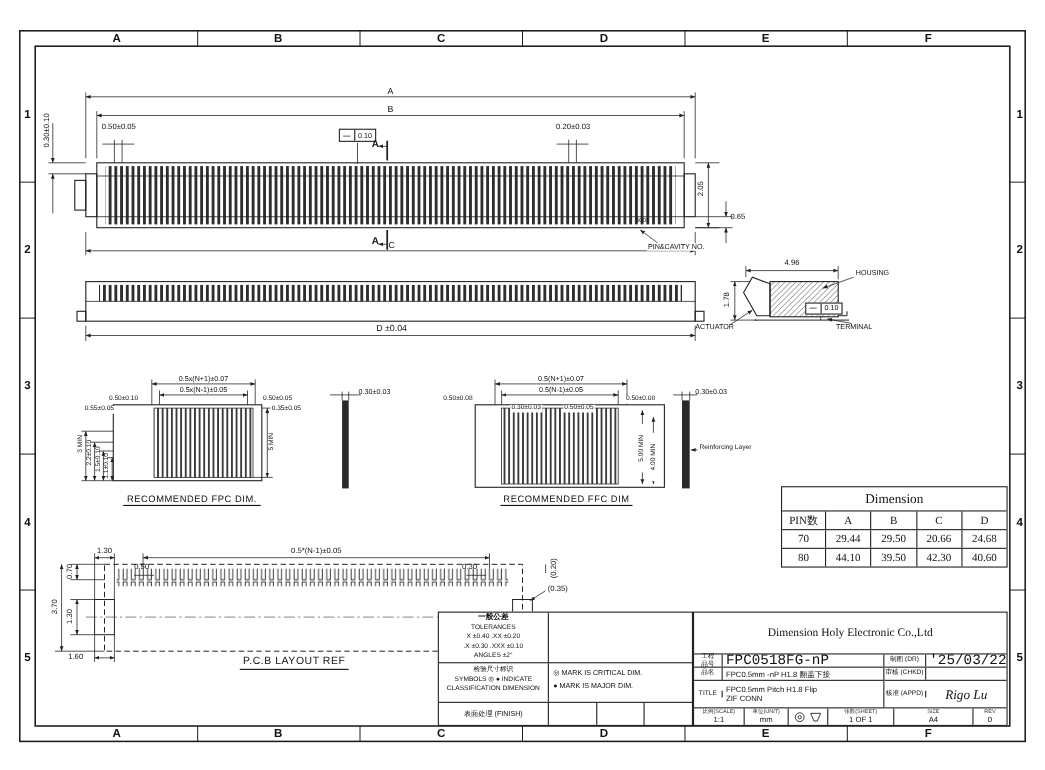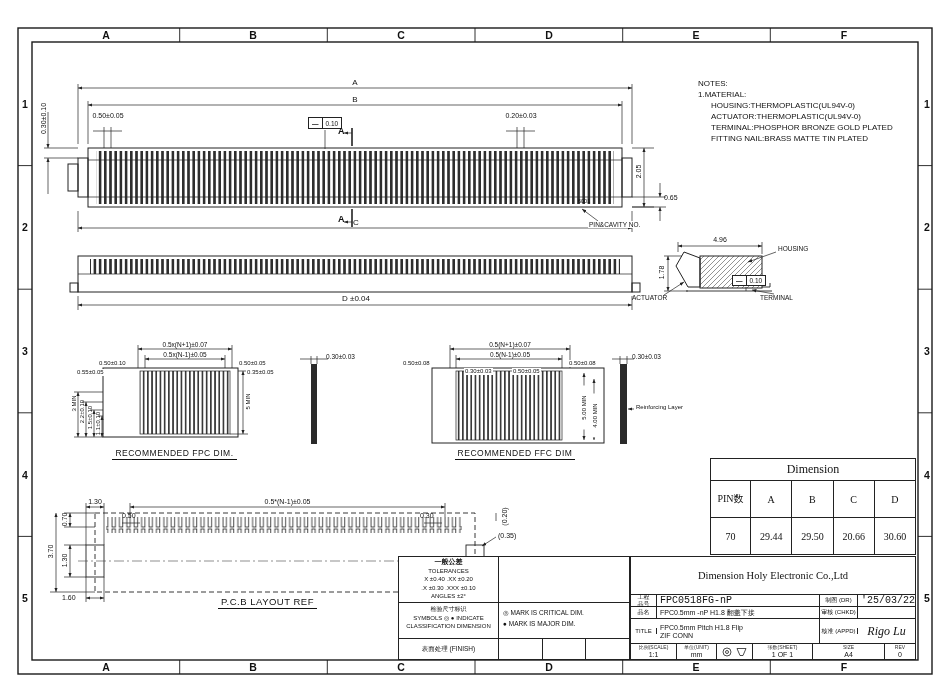--- a/index.html
+++ b/index.html
@@ -13,42 +13,42 @@
   .rot{transform:rotate(-90deg);}
   .bgw{background:#fff;padding:0 1px;}
   .gref{position:absolute;width:12px;text-align:center;font:bold 10.5px "Liberation Sans",sans-serif;color:#111;}
   .notes{position:absolute;left:698px;top:78px;font-size:8px;line-height:11px;}
   .notes .ind{padding-left:13px;}
   .utitle{border-bottom:1px solid #111;padding:0 3px 1px 3px;letter-spacing:0.5px;}
   .fcf{position:absolute;display:flex;border:1px solid #222;background:#fff;height:12px;}
   .fcf span{display:flex;align-items:center;justify-content:center;font-size:6.5px;padding:0 3px;}
   .fcf .sym{border-right:1px solid #222;font-weight:bold;}
   
-  .dtable{position:absolute;left:710px;top:458px;width:206px;height:97px;border:1.5px solid #222;display:flex;flex-direction:column;background:#fff;font-family:"Liberation Serif",serif;}
+  .dtable{position:absolute;left:710px;top:442px;width:206px;height:74px;border:1.5px solid #222;display:flex;flex-direction:column;background:#fff;font-family:"Liberation Serif",serif;}
   .dtable .ttl{height:22px;border-bottom:1px solid #222;display:flex;align-items:center;justify-content:center;font-size:12px;}
   .dtable .trow{flex:1;display:flex;border-bottom:1px solid #222;}
   .dtable .trow:last-child{border-bottom:none;}
   .dtable .cell{flex:1;border-right:1px solid #222;display:flex;align-items:center;justify-content:center;font-size:10px;}
   .dtable .cell:first-child{flex:0 0 40px;}
   .dtable .cell:last-child{border-right:none;}
   
   .tblock{position:absolute;left:630px;top:556px;width:286px;height:104px;border:1.5px solid #222;background:#fff;display:flex;flex-direction:column;}
   .tb-co{height:38px;border-bottom:1px solid #222;display:flex;flex-direction:column;align-items:center;justify-content:center;}
   .tb-co .cn{font:bold 15px "Liberation Serif",serif;letter-spacing:2px;}
   .tb-co .en{font:10.5px "Liberation Serif",serif;}
   .tb-mid{flex:1;display:flex;min-height:0;}
   .tb-left{width:190px;border-right:1px solid #222;display:flex;flex-direction:column;}
   .tb-right{flex:1;display:flex;flex-direction:column;}
   .fr{display:flex;border-bottom:1px solid #222;min-height:0;}
   .fr.last{border-bottom:none;flex:1;align-items:center;}
   .fl{display:flex;align-items:center;justify-content:center;border-right:1px solid #222;font-size:6px;text-align:center;line-height:1.15;}
   .fl .wrap{display:block;width:16px;word-break:break-all;}
   .fv{flex:1;display:flex;align-items:center;padding-left:3px;font-size:7.5px;}
   .fv.col{flex-direction:column;align-items:flex-start;justify-content:center;gap:1px;font-size:7px;}
-  .mono{font-family:"Liberation Mono",monospace;font-size:10px;}
+  .mono{font-family:"Liberation Mono",monospace;font-size:13px;}
   .sig{font:italic 12px "Liberation Serif",serif;justify-content:center;padding-left:0;}
   .tb-bot{height:16px;border-top:1px solid #222;display:flex;}
   .bcell{border-right:1px solid #222;display:flex;flex-direction:column;align-items:center;justify-content:center;line-height:1;}
   .bcell:last-child{border-right:none;}
   .bcell .bl{font-size:5px;color:#333;}
   .bcell .bv{font-size:7px;margin-top:1px;}
   
   .tol{position:absolute;left:398px;top:556px;width:232px;height:104px;border:1.5px solid #222;background:#fff;}
   .tol .bx{position:absolute;}
   .tol .b1{left:0;top:0;width:100px;height:46px;border-right:1px solid #222;border-bottom:1px solid #222;padding-top:1px;}
@@ -237,28 +237,20 @@
   <div class="gref" style="left:19px;top:221px;">2</div>
   <div class="gref" style="left:19px;top:345px;">3</div>
   <div class="gref" style="left:19px;top:469px;">4</div>
   <div class="gref" style="left:19px;top:592px;">5</div>
   <div class="gref" style="left:921px;top:98px;">1</div>
   <div class="gref" style="left:921px;top:221px;">2</div>
   <div class="gref" style="left:921px;top:345px;">3</div>
   <div class="gref" style="left:921px;top:469px;">4</div>
   <div class="gref" style="left:921px;top:592px;">5</div>
 
-  <div class="notes">
-    <div>NOTES:</div>
-    <div>1.MATERIAL:</div>
-    <div class="ind">HOUSING:THERMOPLASTIC(UL94V-0)</div>
-    <div class="ind">ACTUATOR:THERMOPLASTIC(UL94V-0)</div>
-    <div class="ind">TERMINAL:PHOSPHOR BRONZE GOLD PLATED</div>
-    <div class="ind">FITTING NAIL:BRASS MATTE TIN PLATED</div>
-  </div>
 
   <div class="lbl f8 c" style="left:351px;top:79px;width:8px;">A</div>
   <div class="lbl f8 c" style="left:351px;top:96px;width:8px;">B</div>
   <div class="lbl c" style="left:86px;top:112px;width:44px;">0.50±0.05</div>
   <div class="fcf" style="left:308px;top:117px;">
     <span class="sym">—</span>
     <span>0.10</span>
   </div>
   <div class="lbl c" style="left:498px;top:112px;width:46px;">0.20±0.03</div>
   <div class="lbl c rot" style="left:21px;top:114px;width:44px;height:9px;line-height:9px;">0.30±0.10</div>
@@ -328,21 +320,28 @@
       <div class="cell">A</div>
       <div class="cell">B</div>
       <div class="cell">C</div>
       <div class="cell">D</div>
     </div>
     <div class="trow">
       <div class="cell">70</div>
       <div class="cell">29.44</div>
       <div class="cell">29.50</div>
       <div class="cell">20.66</div>
-      <div class="cell">30.60</div>
+      <div class="cell">24.68</div>
+    </div>
+    <div class="trow">
+      <div class="cell">80</div>
+      <div class="cell">44.10</div>
+      <div class="cell">39.50</div>
+      <div class="cell">42.30</div>
+      <div class="cell">40.60</div>
     </div>
   </div>
 
   <div class="tol">
     <div class="bx b1">
       <div class="h">一般公差</div>
       <div>TOLERANCES</div>
       <div>X ±0.40    .XX ±0.20</div>
       <div>.X ±0.30   .XXX ±0.10</div>
       <div>ANGLES    ±2°</div>

